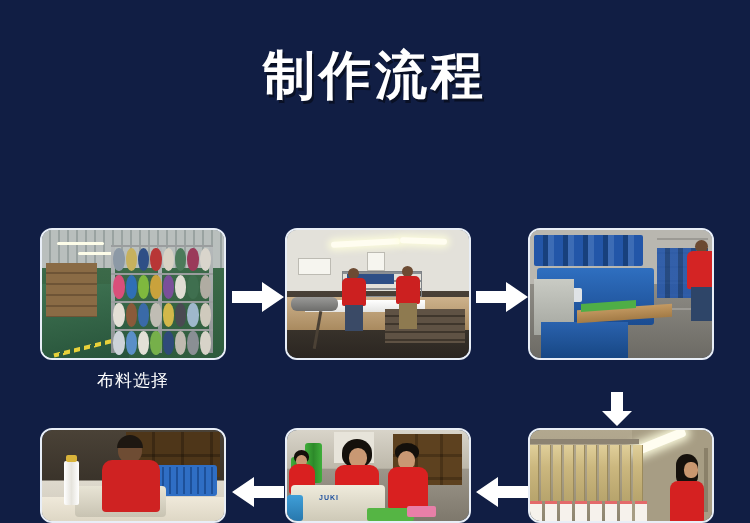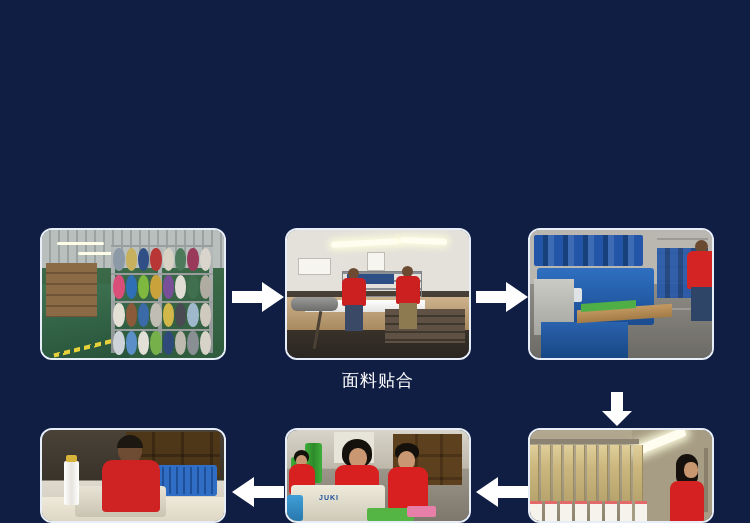--- a/index.html
+++ b/index.html
@@ -351,20 +351,21 @@
   .sc-emb .e-face { position:absolute; width:14px; height:16px; border-radius:45%; background:#c9976f; left:12px; top:8px; }
   .sc-emb .e-body { position:absolute; width:34px; height:50px; background:#d52121; border-radius:8px 8px 3px 3px; left:-2px; top:27px; }
   .sc-emb .doorframe {
     position:absolute; right:2%; top:20%; width:4px; height:70%; background:#8a8069;
   }
 </style>
 </head>
 <body>
 
 <div class="header">
+  <div class="title-cn">制作流程</div>
 </div>
 
 <div class="row row-1">
 
   <div class="step step-col-1">
     <div class="photo-frame">
       <div class="photo sc-warehouse">
         <div class="ceiling"></div>
         <div class="lamp l1"></div>
         <div class="lamp l2"></div>
@@ -415,20 +416,21 @@
             <i style="background:#e3e0d7"></i>
               <i style="background:#76b04a"></i>
             <i style="background:#2f4a7a"></i>
               <i style="background:#bfbab0"></i>
             <i style="background:#8a8f94"></i>
               <i style="background:#d7d3c8"></i>
           </div>
         </div>
       </div>
     </div>
+    <div class="caption">布料选择</div>
   </div>
 
   <div class="step step-col-2">
     <div class="photo-frame">
       <div class="photo sc-table">
         <div class="wall"></div>
         <div class="tube t1"></div>
         <div class="tube t2"></div>
         <div class="poster p1"></div>
         <div class="poster p2"></div>
@@ -443,21 +445,20 @@
           <div class="w-body" style="left:0; top:10px"></div>
           <div class="w-legs" style="left:3px; top:37px; background:#3a4a66"></div>
         </div>
         <div class="worker" style="left:60%; top:28%">
           <div class="w-head" style="left:6px; top:0"></div>
           <div class="w-body" style="left:0; top:10px"></div>
           <div class="w-legs" style="left:3px; top:37px"></div>
         </div>
       </div>
     </div>
-    <div class="caption">面料贴合</div>
   </div>
 
   <div class="step step-col-3">
     <div class="photo-frame">
       <div class="photo sc-cut">
         <div class="backwall"></div>
         <div class="bluestack"></div>
         <div class="rackR"></div>
         <div class="machine"></div>
         <div class="mgray"></div>

